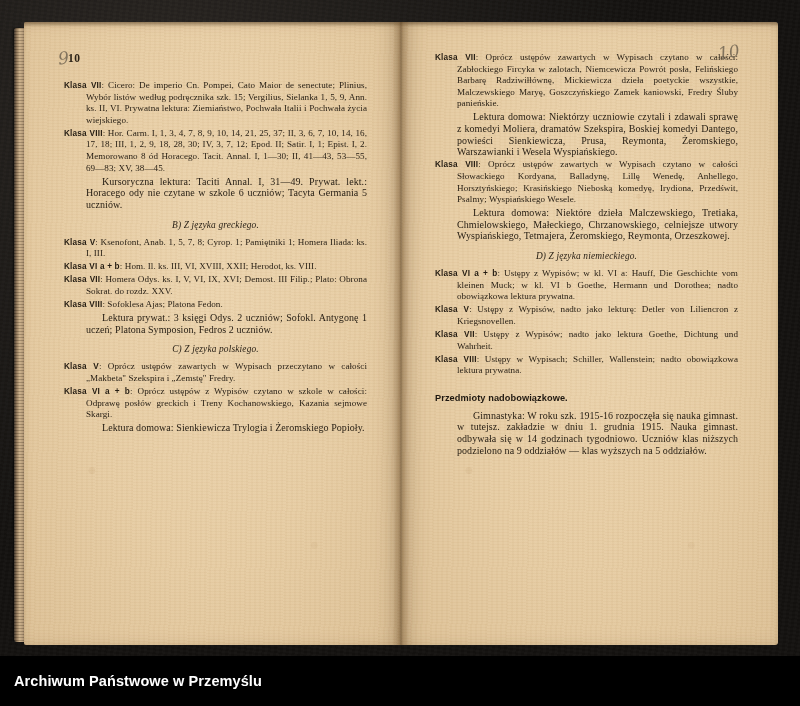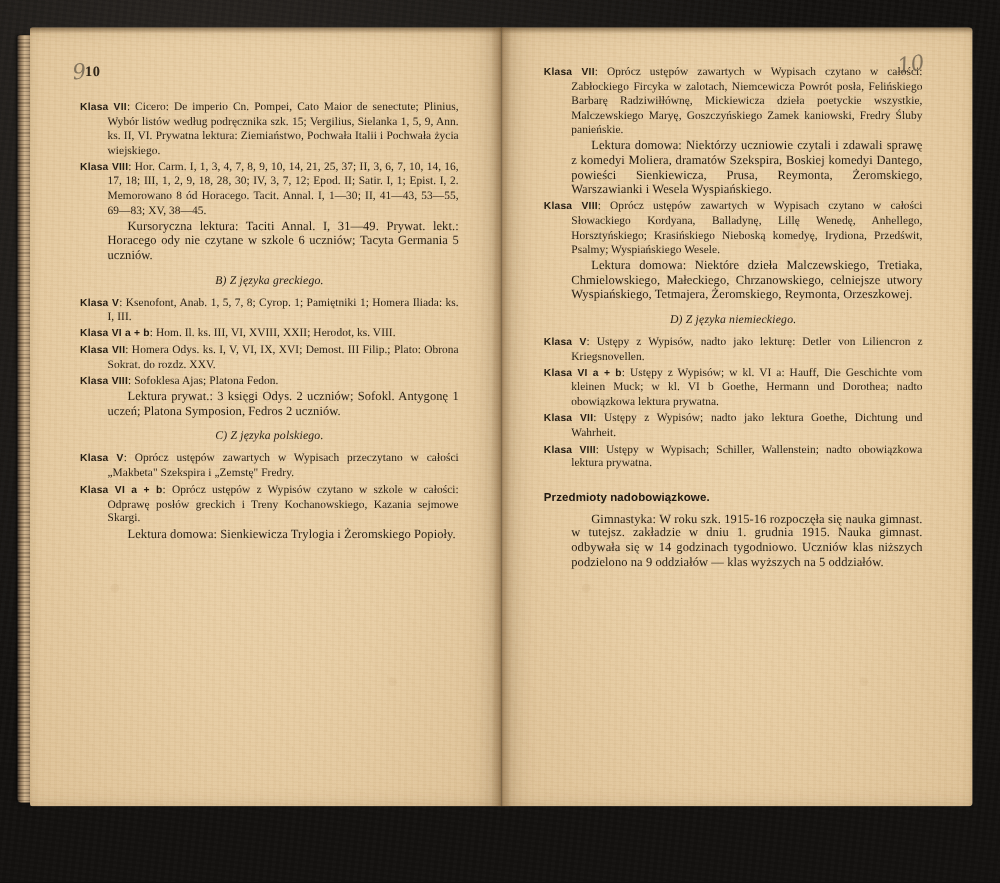--- a/index.html
+++ b/index.html
@@ -284,34 +284,37 @@
 
         <div class="entry">
           <span class="cls">Klasa VIII</span><span>: Oprócz ustępów zawartych w Wypisach czytano w całości Słowackiego Kordyana, Balladynę, Lillę Wenedę, Anhellego, Horsztyńskiego; Krasińskiego Nieboską komedyę, Irydiona, Przedświt, Psalmy; Wyspiańskiego Wesele.</span>
         </div>
 
         <div class="para">Lektura domowa: Niektóre dzieła Malczewskiego, Tretiaka, Chmielowskiego, Małeckiego, Chrzanowskiego, celniejsze utwory Wyspiańskiego, Tetmajera, Żeromskiego, Reymonta, Orzeszkowej.</div>
 
         <div class="section-head">D) Z języka niemieckiego.</div>
 
         <div class="entry">
+          <span class="cls">Klasa VI a + b</span><span>: Ustępy z Wypisów; w kl. VI a: Hauff, Die Geschichte vom kleinen Muck; w kl. VI b Goethe, Hermann und Dorothea; nadto obowiązkowa lektura prywatna.</span>
+        </div>
+        <div class="entry">
           <span class="cls">Klasa V</span><span>: Ustępy z Wypisów, nadto jako lekturę: Detler von Liliencron z Kriegsnovellen.</span>
-        </div>
-        <div class="entry">
-          <span class="cls">Klasa VI a + b</span><span>: Ustępy z Wypisów; w kl. VI a: Hauff, Die Geschichte vom kleinen Muck; w kl. VI b Goethe, Hermann und Dorothea; nadto obowiązkowa lektura prywatna.</span>
         </div>
         <div class="entry">
           <span class="cls">Klasa VII</span><span>: Ustępy z Wypisów; nadto jako lektura Goethe, Dichtung und Wahrheit.</span>
         </div>
         <div class="entry">
           <span class="cls">Klasa VIII</span><span>: Ustępy w Wypisach; Schiller, Wallenstein; nadto obowiązkowa lektura prywatna.</span>
         </div>
 
         <div class="major-head">Przedmioty nadobowiązkowe.</div>
 
         <div class="para"><span class="it">Gimnastyka</span><span>: W roku szk. 1915-16 rozpoczęła się nauka gimnast. w tutejsz. zakładzie w dniu 1. grudnia 1915. Nauka gimnast. odbywała się w 14 godzinach tygodniowo. Uczniów klas niższych podzielono na 9 oddziałów — klas wyższych na 5 oddziałów.</span></div>
       </div>
     </div>
 
     <div class="gutter"></div>
   </div>
 
+  <div class="watermark">
+    <span>Archiwum Państwowe w Przemyślu</span>
+  </div>
 </div>
 
 </body></html>

